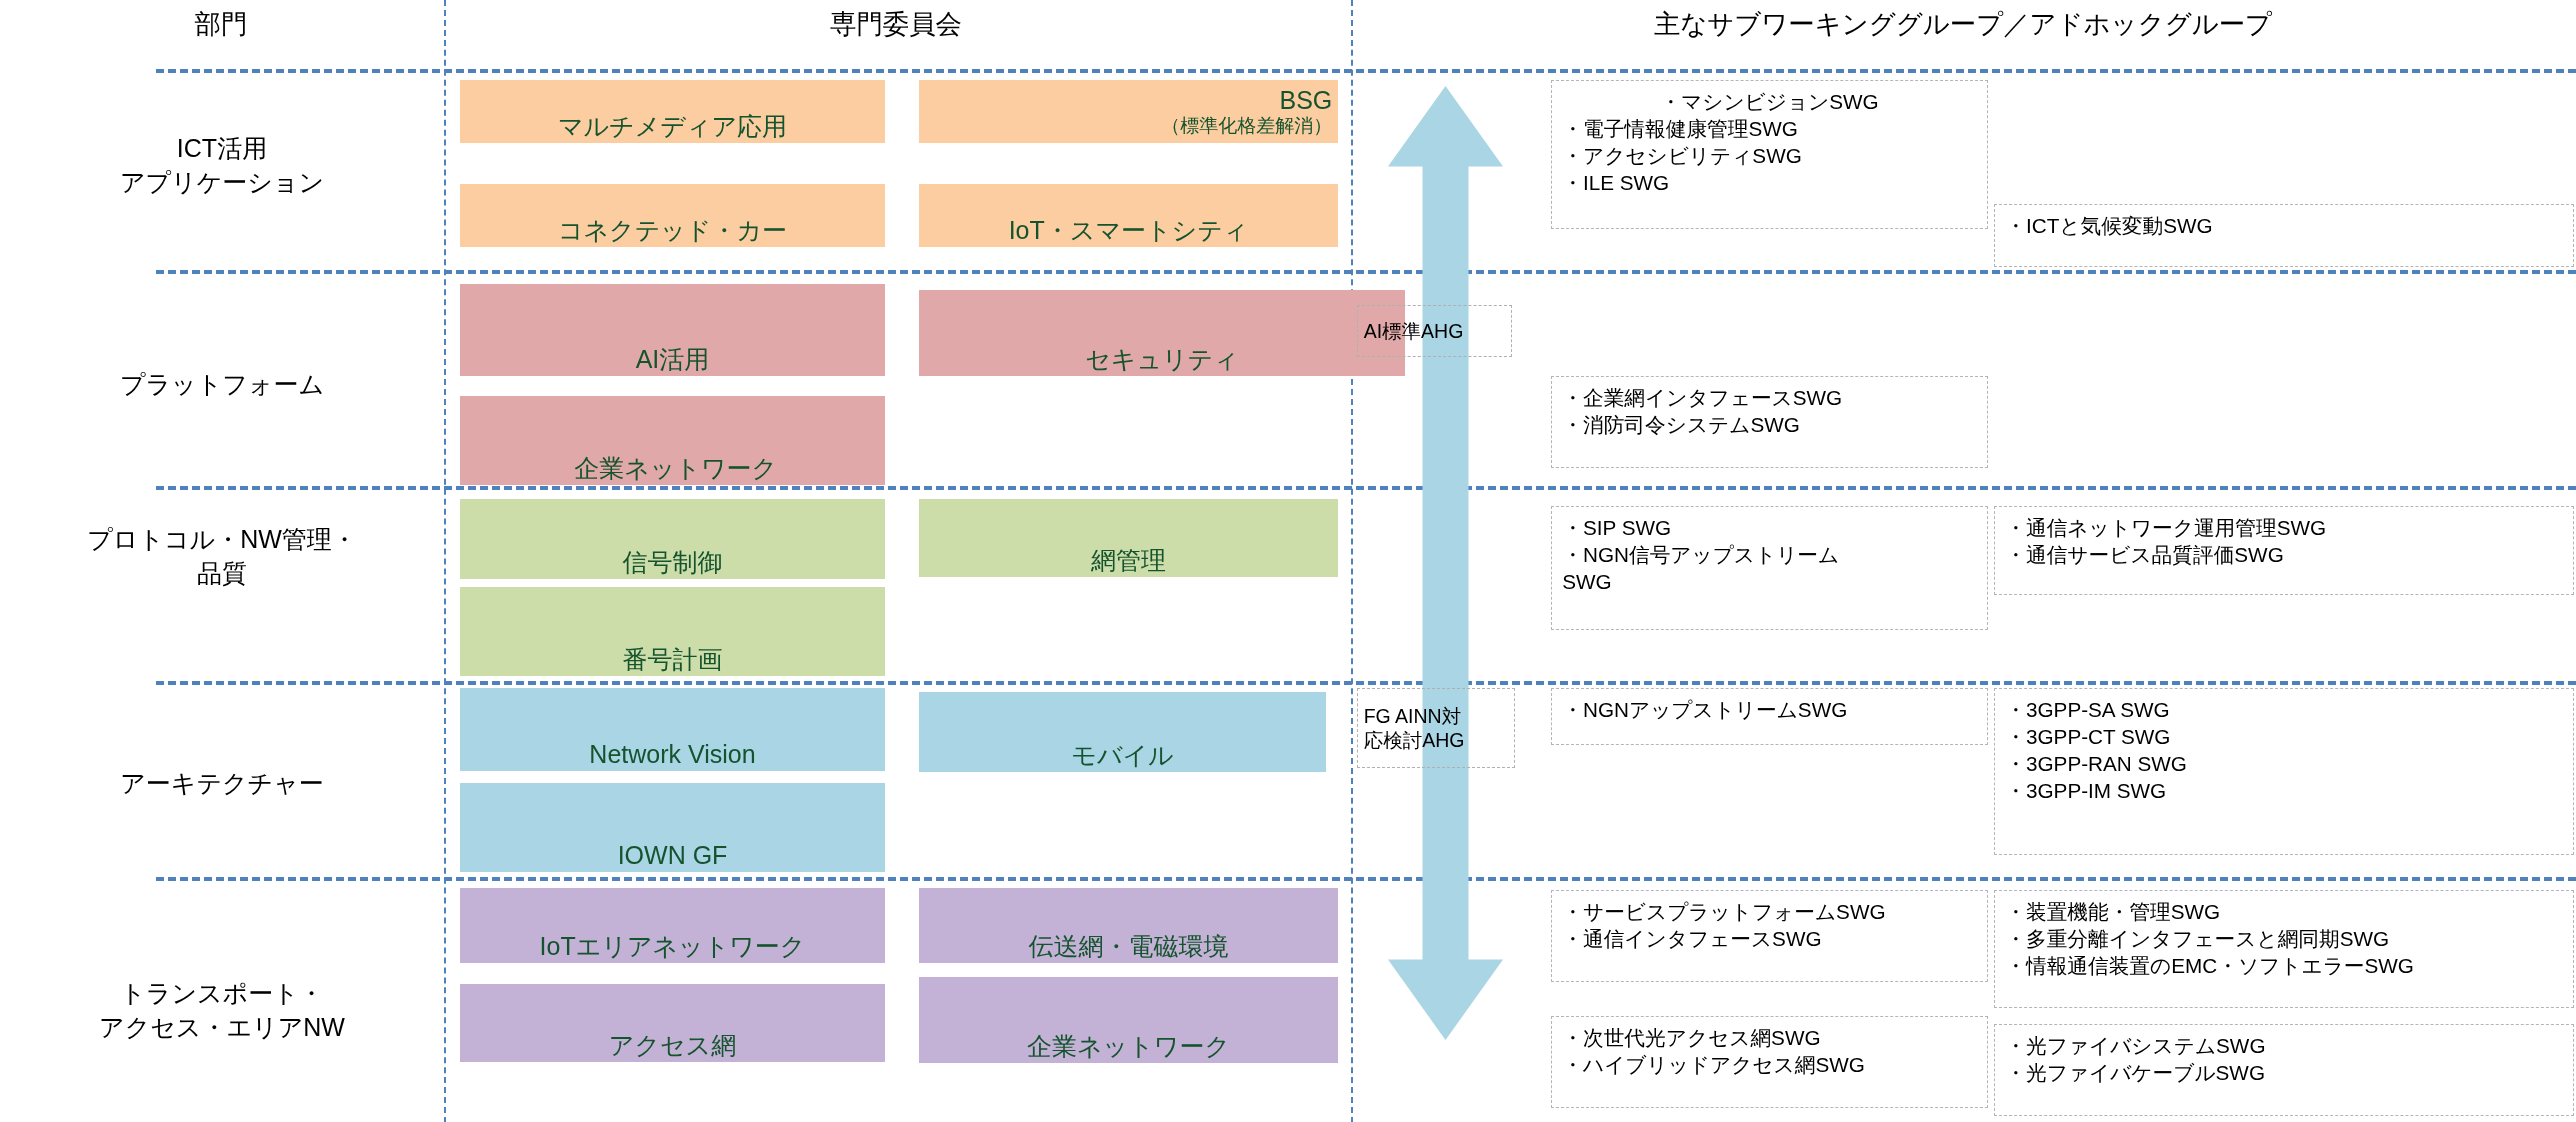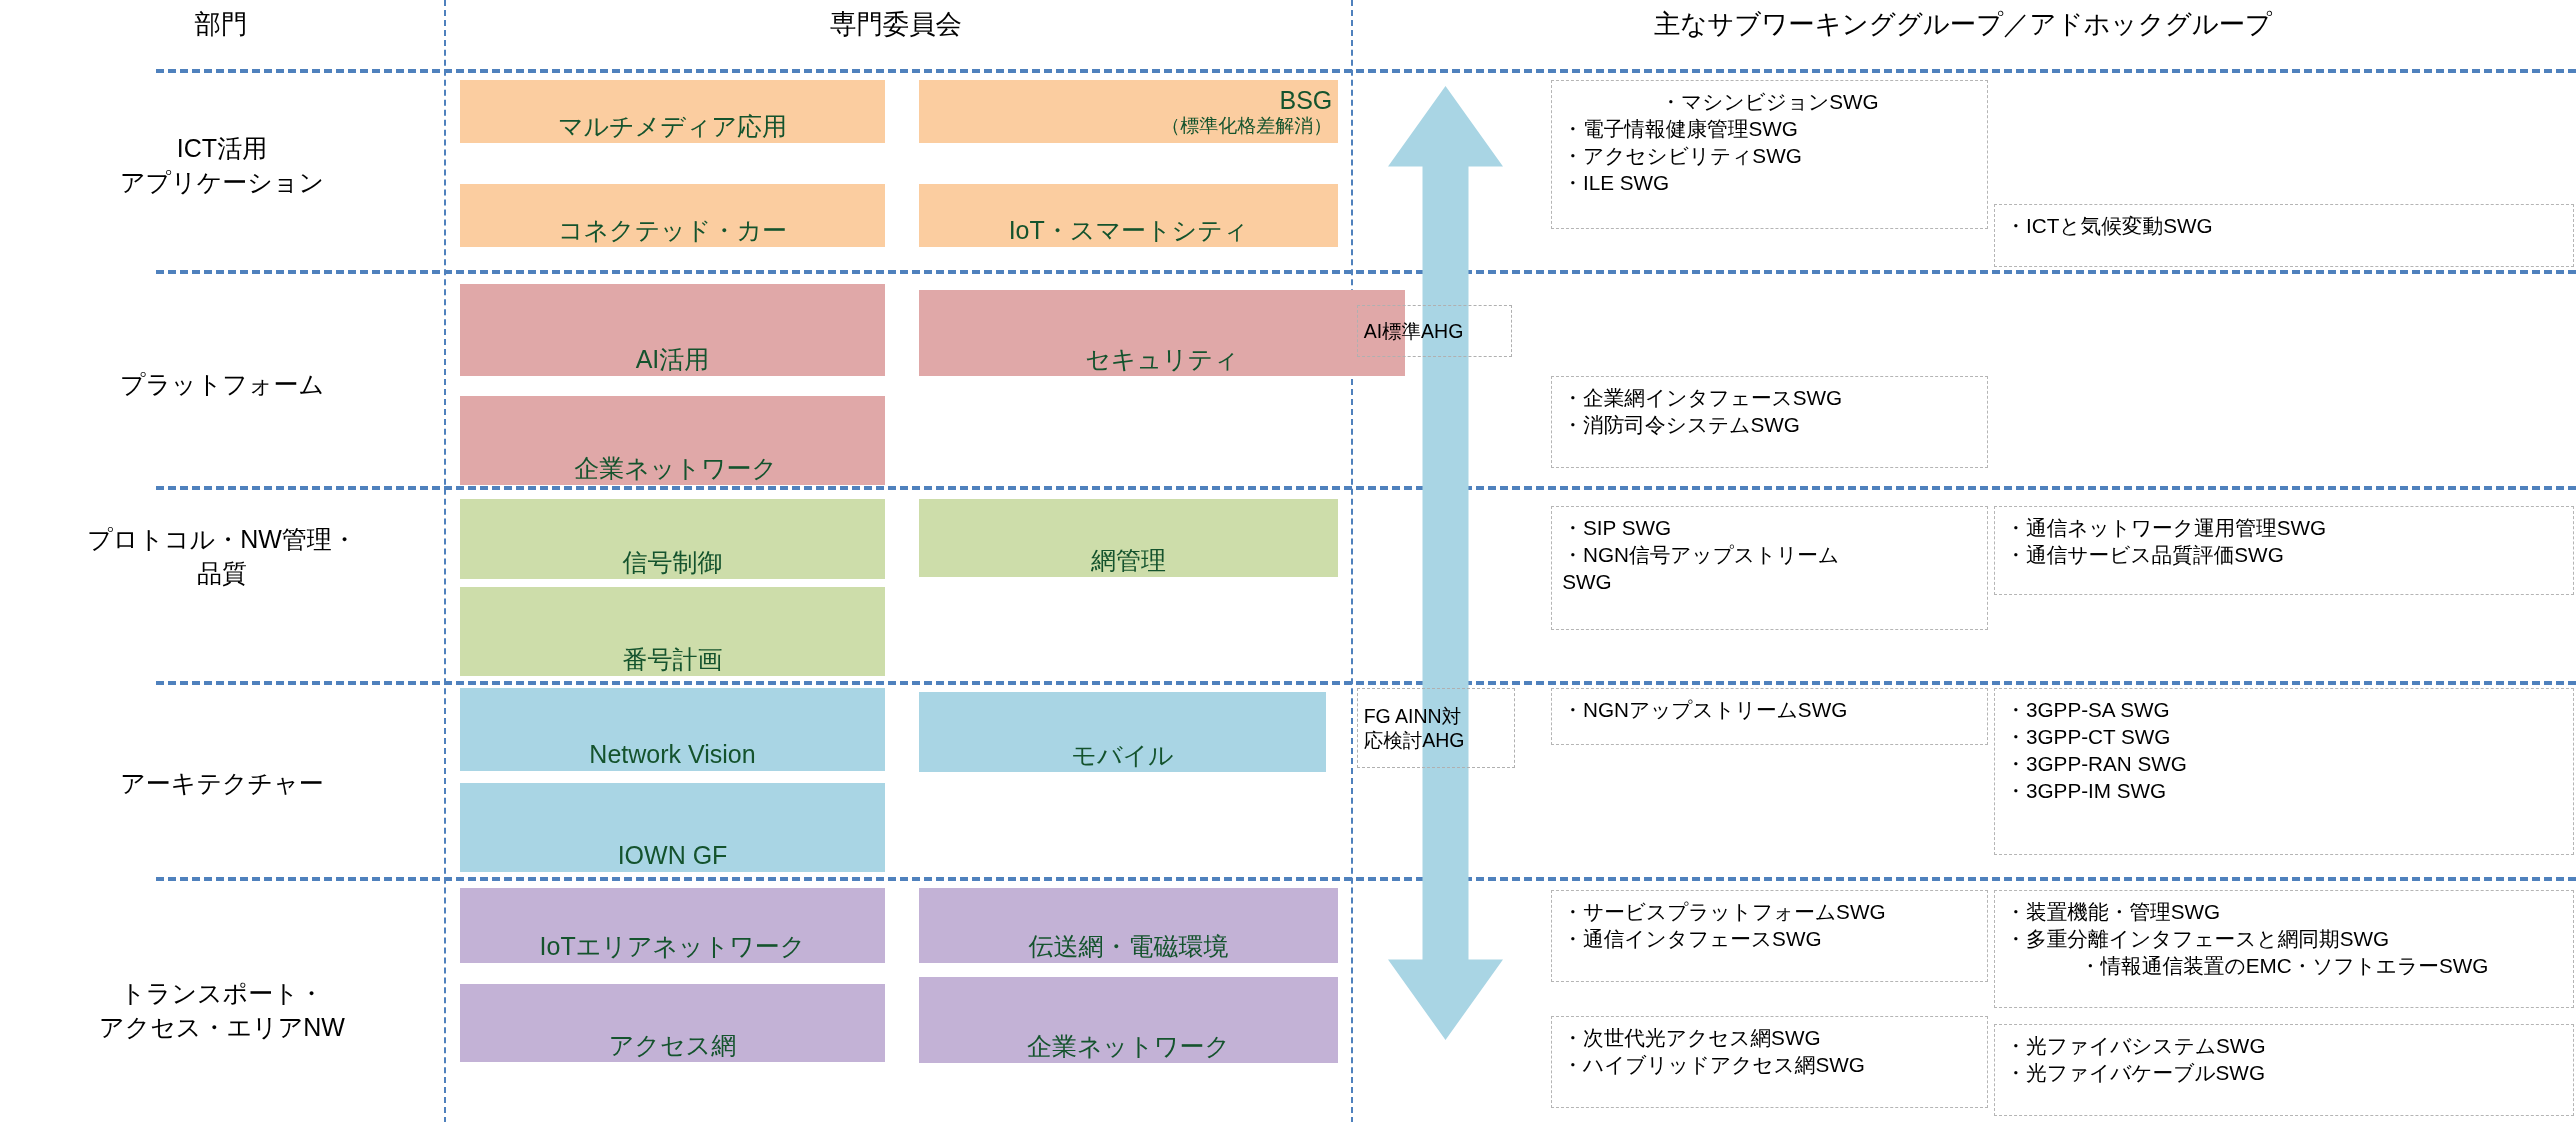--- a/index.html
+++ b/index.html
@@ -275,21 +275,21 @@
     <ul>
       <li style="white-space: pre-line;">・サービスプラットフォームSWG</li>
       <li style="white-space: pre-line;">・通信インタフェースSWG</li>
     </ul>
   </div>
 
   <div class="swgbox" style="left:1994px; top:890px; width:580px; height:118px;">
     <ul>
       <li style="white-space: pre-line;">・装置機能・管理SWG</li>
       <li style="white-space: pre-line;">・多重分離インタフェースと網同期SWG</li>
-      <li style="white-space: pre-line; text-align: center;">・情報通信装置のEMC・ソフトエラーSWG</li>
+      <li style="white-space: pre-line;">・情報通信装置のEMC・ソフトエラーSWG</li>
     </ul>
   </div>
 
   <div class="swgbox" style="left:1551px; top:1016px; width:437px; height:92px;">
     <ul>
       <li style="white-space: pre-line;">・次世代光アクセス網SWG</li>
       <li style="white-space: pre-line;">・ハイブリッドアクセス網SWG</li>
     </ul>
   </div>
 

